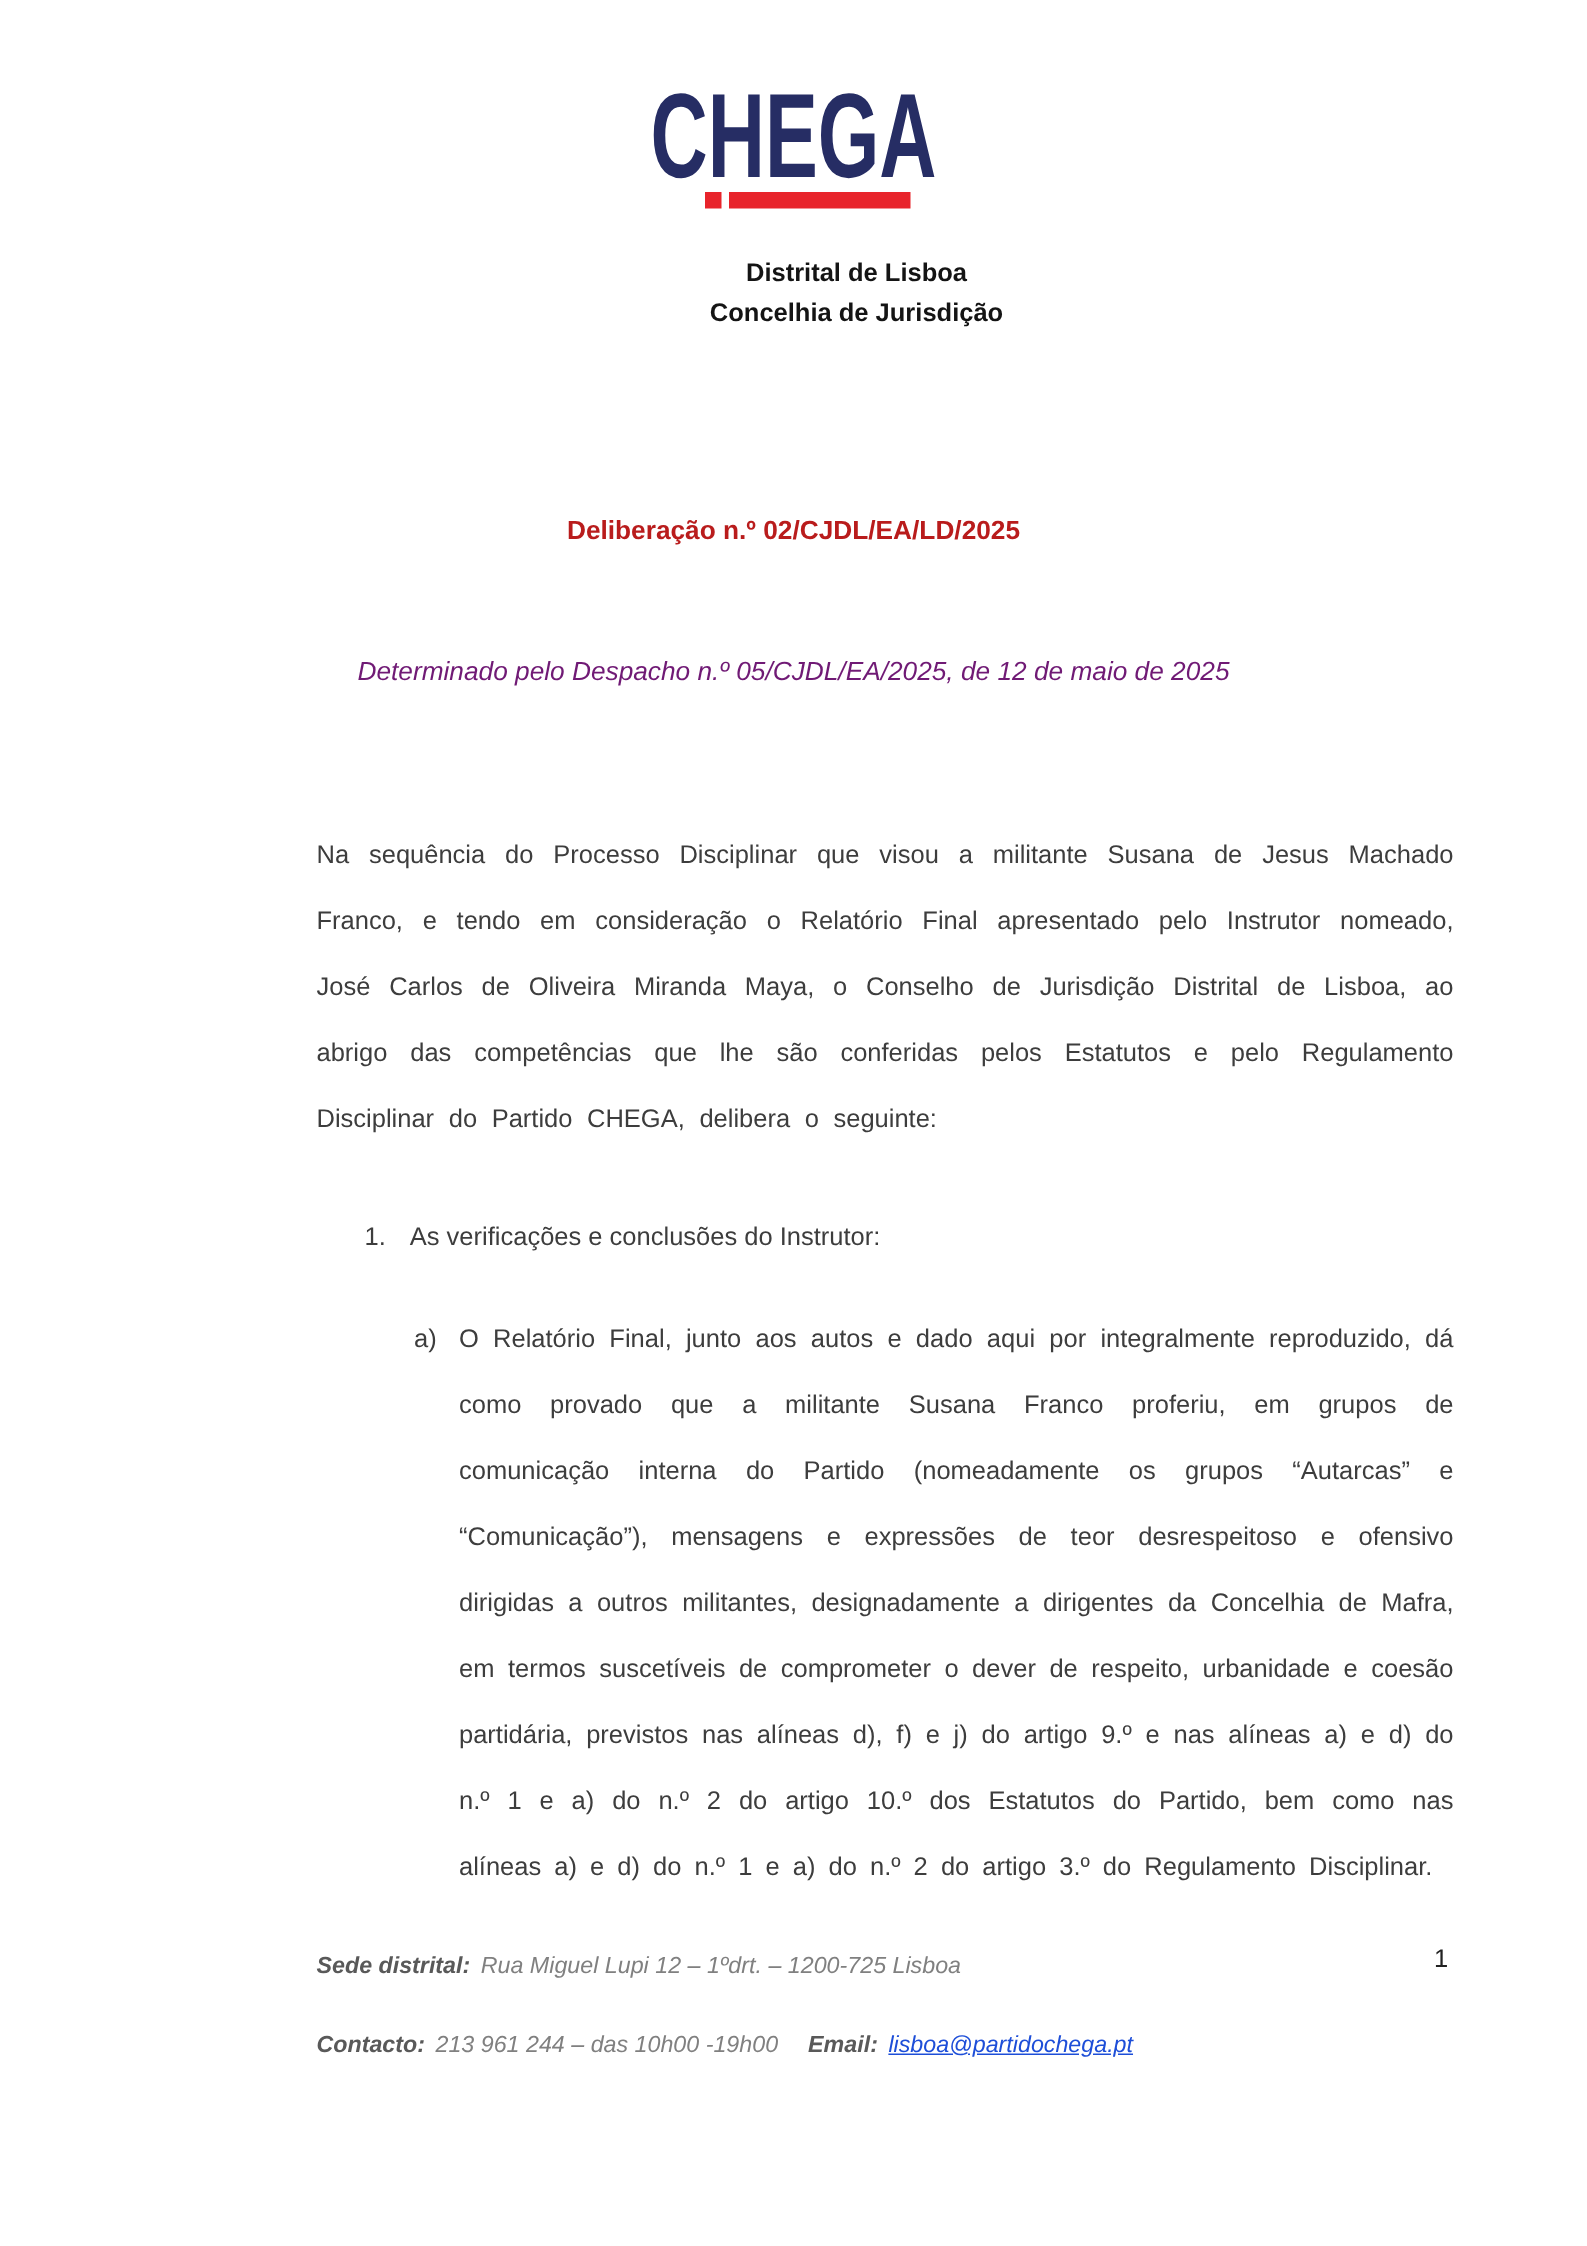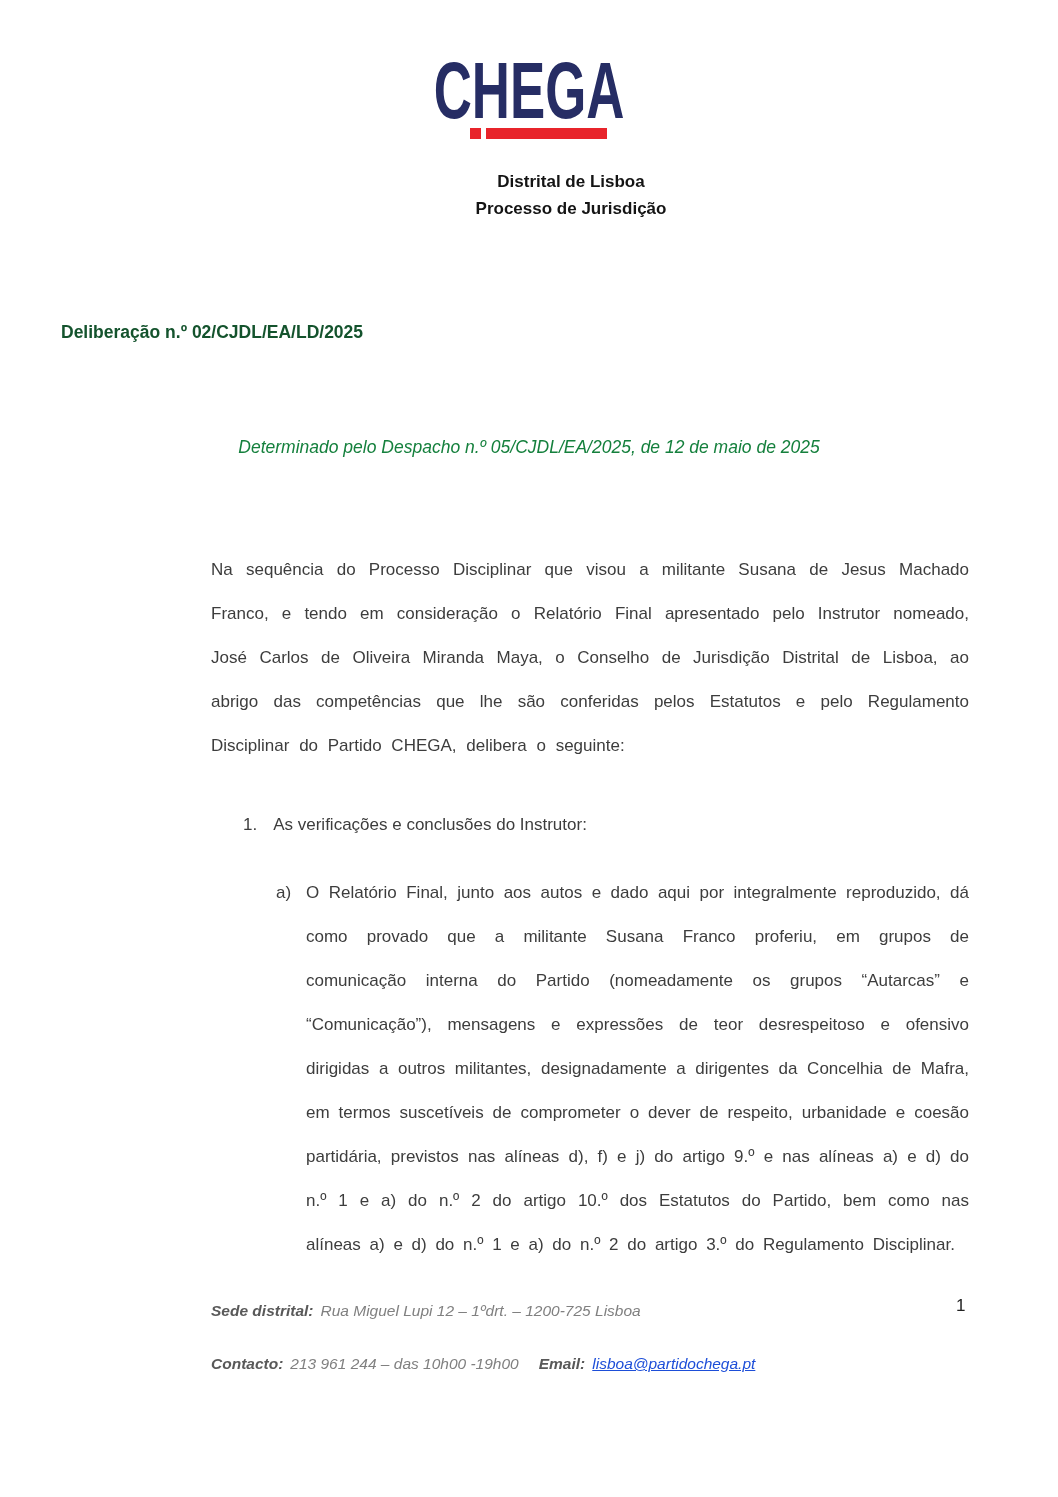--- a/index.html
+++ b/index.html
@@ -34,30 +34,30 @@
   }
   .logo-bar .seg-small { width: 11px; height: 11px; background: #e8242b; margin-right: 5px; }
   .logo-bar .seg-long  { flex: 1;     height: 11px; background: #e8242b; }
 
   
   .org-header {
     position: absolute; top: 168px; left: 0; width: 100%;
     text-align: center; font-weight: bold; font-size: 17px; line-height: 27px; color: #141414; padding-left: 42px;
   }
   .doc-title {
-    position: absolute; top: 322px; left: 0; width: 100%;
-    text-align: left; font-weight: bold; font-size: 17.5px; color: #14532d;
+    position: absolute; top: 343px; left: 0; width: 100%;
+    text-align: center; font-weight: bold; font-size: 17.5px; color: #b91c1c;
   }
   .doc-subtitle {
     position: absolute; top: 384px; left: 0; width: 100%;
     text-align: center; font-weight: bold; font-size: 17.5px; color: #2b2b2b;
   }
   .doc-determination {
     position: absolute; top: 437px; left: 0; width: 100%;
-    text-align: center; font-style: italic; font-size: 17.5px; color: #15803d;
+    text-align: center; font-style: italic; font-size: 17.5px; color: #701a75;
   }
 
   
   .body-text {
     position: absolute; top: 548px; left: 150px; width: 758px;
     font-size: 17px; line-height: 44px; color: #3d3d3d;
   }
   .para-intro   { text-align: justify; word-spacing: 5px; margin: 0 0 35px 0; }
   .considering  { margin: 0 0 25px 0; }
   .list-item-1  { margin: 0 0 24px 0; padding-left: 32px; }
@@ -89,21 +89,21 @@
   <div class="logo">
     <span class="logo-text">CHEGA</span>
     <div class="logo-bar">
       <span class="seg-small"></span>
       <span class="seg-long"></span>
     </div>
   </div>
 
   <div class="org-header">
     <div>Distrital de Lisboa</div>
-    <div>Processo de Jurisdição</div>
+    <div>Concelhia de Jurisdição</div>
   </div>
 
   <div class="doc-title">Deliberação n.º 02/CJDL/EA/LD/2025</div>
   <div class="doc-determination">Determinado pelo Despacho n.º 05/CJDL/EA/2025, de 12 de maio de 2025</div>
 
   <div class="body-text">
     <p class="para-intro">Na sequência do Processo Disciplinar que visou a militante Susana de Jesus Machado Franco, e tendo em consideração o Relatório Final apresentado pelo Instrutor nomeado, José Carlos de Oliveira Miranda Maya, o Conselho de Jurisdição Distrital de Lisboa, ao abrigo das competências que lhe são conferidas pelos Estatutos e pelo Regulamento Disciplinar do Partido CHEGA, delibera o seguinte:</p>
     <div class="list-item-1">
       <span class="num">1.</span><span>As verificações e conclusões do Instrutor:</span>
     </div>

